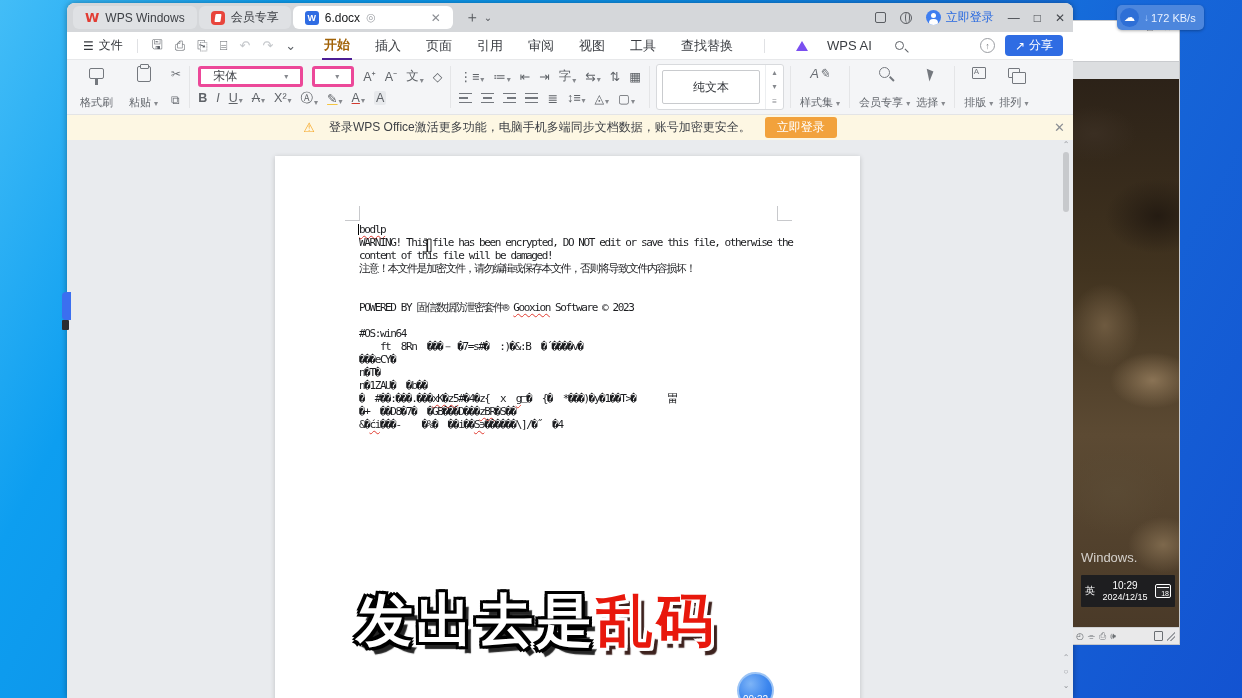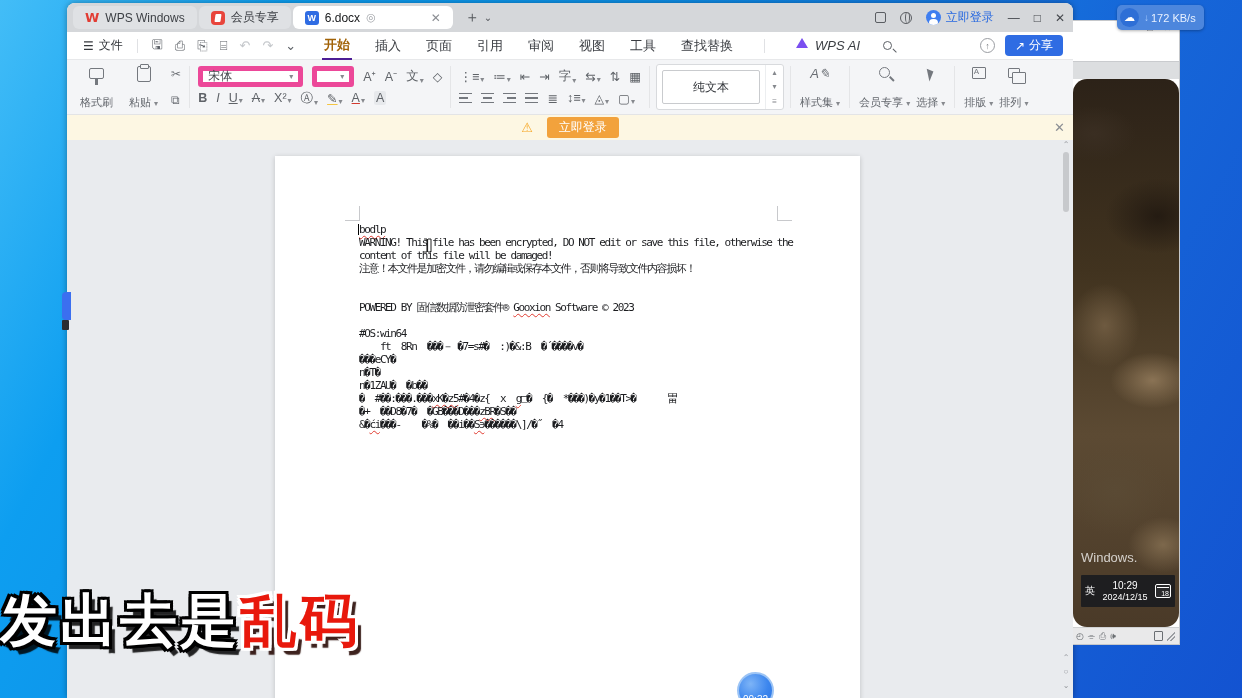--- a/index.html
+++ b/index.html
@@ -56,21 +56,21 @@
   .ribbon { height:56px; background:#f4f5f7; border-top:1px solid #e7e8ea; border-bottom:1px solid #e3e4e6; display:flex; align-items:stretch; padding:4px 8px; flex:0 0 auto; color:#65696f; }
   .rdiv { width:1px; background:#e4e5e7; margin:2px 6px; }
   .rgroup { display:flex; flex-direction:column; justify-content:space-between; padding:1px 2px; }
   .rrow { display:flex; align-items:center; gap:9px; height:22px; }
   .bigbtn { display:flex; flex-direction:column; align-items:center; justify-content:space-between; font-size:11px; color:#63676d; padding:0 3px; height:46px; }
   .brush-icon { width:15px; height:11px; border:1.3px solid #74787e; border-radius:2px; position:relative; margin-top:4px;}
   .brush-icon::after { content:""; position:absolute; left:5px; top:10px; width:3px; height:6px; background:#74787e; }
   .clip-icon { width:14px; height:16px; border:1.3px solid #74787e; border-radius:2px; position:relative; margin-top:2px;}
   .clip-icon::after { content:""; position:absolute; left:2px; top:-3px; width:7px; height:3px; background:#f4f5f7; border:1.3px solid #74787e; border-radius:1px; }
   .sicon { font-size:12px; color:#6a6e74; }
-  .combo { background:#fff; border:5px solid #ec4899; border-radius:3px; height:21px; display:flex; align-items:center; font-size:12px; color:#44474c; padding:0 5px; gap:4px; }
+  .combo { background:#fff; border:3px solid #ec4899; border-radius:3px; height:21px; display:flex; align-items:center; font-size:12px; color:#44474c; padding:0 12px; gap:4px; }
   .caret { font-size:8px; color:#86898e; }
   .fbtn { font-size:12.5px; color:#5f6368; display:flex; align-items:flex-end; gap:1px; }
   .albar { display:inline-block; width:13px; height:10px; border-top:1.4px solid #74787e; border-bottom:1.4px solid #74787e; position:relative; }
   .albar::after { content:""; position:absolute; left:0; top:3.2px; width:9px; height:1.4px; background:#74787e; }
   .albar.c::after { left:2px; } .albar.r::after { left:4px; } .albar.j::after { width:13px; }
   .stylebox { background:#fff; border:1px solid #d8dadd; border-radius:3px; width:128px; height:46px; display:flex; }
   .stylecell { margin:5px; border:1px solid #c9cbce; border-radius:2px; flex:1; display:flex; align-items:center; justify-content:center; font-size:12px; color:#33363b; }
   .stylearrows { width:18px; border-left:1px solid #eceef0; display:flex; flex-direction:column; align-items:center; justify-content:space-around; font-size:8px; color:#85888d; }
   .magfull { width:11px; height:11px; border:1.5px solid #74787e; border-radius:50%; position:relative; display:block; margin:3px auto 0; }
   .magfull::after { content:""; position:absolute; left:9px; top:10px; width:6px; height:1.5px; background:#74787e; transform:rotate(45deg); }
@@ -111,21 +111,21 @@
   .bgw-strip { height:22px; background:#fff; }
   .bgw-gray { height:18px; background:#dcdee0; border-top:1px solid #c9cbce; }
   .bgw-photo { flex:1; position:relative; overflow:hidden;
     background:
       radial-gradient(60px 40px at 20% 10%, #3a2e22 0%, transparent 70%),
       radial-gradient(70px 50px at 80% 25%, #241b12 0%, transparent 75%),
       radial-gradient(50px 60px at 30% 45%, #6e5a40 0%, transparent 70%),
       radial-gradient(60px 40px at 75% 55%, #8a7355 0%, transparent 70%),
       radial-gradient(70px 60px at 40% 75%, #5a4a34 0%, transparent 75%),
       radial-gradient(50px 40px at 85% 85%, #7d684c 0%, transparent 70%),
-      linear-gradient(180deg,#2c2218 0%, #41331f 35%, #5c4a33 65%, #4a3a28 100%); border-radius: 14px; }
+      linear-gradient(180deg,#2c2218 0%, #41331f 35%, #5c4a33 65%, #4a3a28 100%); }
   .watermark { position:absolute; left:8px; bottom:62px; color:rgba(255,255,255,.75); font-size:13px; }
   .mini-taskbar { position:absolute; left:8px; right:4px; bottom:20px; height:32px; background:#1e1e20; border-radius:1px;
     display:flex; align-items:center; color:#fff; padding:0 4px; gap:5px; }
   .mini-ime { font-size:10px; }
   .mini-clock { text-align:center; line-height:1.15; flex:1; }
   .mini-time { font-size:10px; } .mini-date { font-size:9px; }
   .mini-cal { width:16px; height:14px; border:1px solid #fff; border-radius:2px; position:relative; font-size:7px; display:flex; align-items:flex-end; justify-content:flex-end; padding:0 1px; background:#2a2a2c; }
   .mini-cal::before { content:""; position:absolute; left:1px; top:2px; width:12px; height:1px; background:#fff; }
   .bgw-tray { height:17px; background:#e9e9ea; border-top:1px solid #cfd1d3; display:flex; align-items:center; gap:4px; padding:0 3px; color:#6a6e72; font-size:9px; }
   .tray-note { width:9px; height:10px; border:1px solid #6a6e72; border-radius:1px; margin-left:auto; }
@@ -134,21 +134,21 @@
                linear-gradient(135deg, transparent 70%, #9a9da1 70%, #9a9da1 80%, transparent 80%); }
 
   
   .net-pill { position:absolute; left:44px; top:5px; height:25px; padding:0 8px 0 3px; background:#4c86dd; border-radius:5px;
     display:flex; align-items:center; gap:5px; box-shadow:0 1px 3px rgba(0,0,0,.3); z-index:30; }
   .net-cloud { width:19px; height:19px; border-radius:50%; background:#2e6fd6; color:#fff; font-size:11px; display:flex; align-items:center; justify-content:center; }
   .net-text { color:#e8f1ff; font-size:11px; display:flex; gap:2px; align-items:center; }
   .net-down { color:#a9ccff; font-size:10px; }
 
   
-  .caption { position:absolute; left:0; right:170px; top:583px; z-index:40;
+  .caption { position:absolute; left:0; right:170px; top:583px; text-align:center; z-index:40;
     font-family:Liberation Serif, serif; font-weight:900; font-size:57px; letter-spacing:3px; white-space:nowrap; }
   .cap-white { color:#fff;
     text-shadow:-3px -3px 0 #000,3px -3px 0 #000,-3px 3px 0 #000,3px 3px 0 #000,0 -3px 0 #000,0 3px 0 #000,-3px 0 0 #000,3px 0 0 #000,6px 7px 1px rgba(0,0,0,.85); }
   .cap-red { color:#e8180c;
     text-shadow:-3px -3px 0 #fff,3px -3px 0 #fff,-3px 3px 0 #fff,3px 3px 0 #fff,0 -3px 0 #fff,0 3px 0 #fff,-3px 0 0 #fff,3px 0 0 #fff,6px 7px 1px rgba(40,10,5,.9); }
   .timer { position:absolute; left:737px; top:672px; width:37px; height:37px; border-radius:50%; z-index:45;
     background:radial-gradient(circle at 35% 30%, #7db4f7 0%, #3c86ee 55%, #2a72e0 100%);
     border:2px solid #9cc4f5; display:flex; align-items:flex-end; justify-content:center; color:#fff; font-size:10px; padding-bottom:2px; }
 
   
@@ -208,21 +208,21 @@
     <div class="menus">
       <span class="menu-item active">开始</span>
       <span class="menu-item">插入</span>
       <span class="menu-item">页面</span>
       <span class="menu-item">引用</span>
       <span class="menu-item">审阅</span>
       <span class="menu-item">视图</span>
       <span class="menu-item">工具</span>
       <span class="menu-item">查找替换</span>
       <span class="qdiv"></span>
-      <span class="menu-item" style="display:flex;gap:7px;font-style:italic;">
+      <span class="menu-item" style="display:flex;align-items:center;gap:19px;">
         <span class="ai-tri"></span>
         <span>WPS AI</span>
       </span>
       <span class="search-glass"></span>
     </div>
 
     <div class="quick-right">
       <span class="upcircle">↑</span>
       <span class="share-btn">
         <span>↗</span>
@@ -344,20 +344,21 @@
       <span><span>排版</span> <span class="caret">▾</span></span>
     </span>
     <span class="bigbtn">
       <span class="layers-icon"></span>
       <span><span>排列</span> <span class="caret">▾</span></span>
     </span>
   </div>
 
   <div class="banner">
     <span class="warn-tri">⚠</span>
+    <span>登录WPS Office激活更多功能，电脑手机多端同步文档数据，账号加密更安全。</span>
     <span class="banner-btn">立即登录</span>
     <span class="banner-close">✕</span>
   </div>
 
   <div class="docarea">
     <div class="page">
       <div class="mark l"></div>
       <div class="mark r"></div>
       <div class="caret-blink"></div>
       <div id="doc-lines"><div class="doc-line"><span class="sq">bodlp</span></div><div class="doc-line"><span>WARNING! This file has been encrypted, DO NOT edit or save this file, otherwise the</span></div><div class="doc-line"><span>content of this file will be damaged!</span></div><div class="doc-line"><span>注意！本文件是加密文件，请勿编辑或保存本文件，否则将导致文件内容损坏！</span></div><div class="doc-line"><span></span></div><div class="doc-line"><span></span></div><div class="doc-line"><span>POWERED BY 固信数据防泄密套件® </span><span class="sq">Gooxion</span><span> Software © 2023</span></div><div class="doc-line"><span></span></div><div class="doc-line"><span>#OS:win64</span></div><div class="doc-line"><span>    ft  8Rn  ���－ �7=s#�  :)�&amp;:B  �´����v�</span></div><div class="doc-line"><span>���eCY�</span></div><div class="doc-line"><span>n�T�</span></div><div class="doc-line"><span>n�1ZAU�  �b��</span></div><div class="doc-line"><span>�  #��:���.���</span><span class="sq">xK�z5</span><span>#�4�z{  x  </span><span class="sq">g</span><span>□�  {�  *���)�y�1��T&gt;�      畕</span></div><div class="doc-line"><span>�+  ��D8�7�  �GB���D���</span><span class="sq">zBR</span><span>�S��</span></div><div class="doc-line"><span>&amp;�</span><span class="sq">ći</span><span>���-    �%�  ��i��</span><span class="sq">S϶</span><span>������\]/�˝  �4</span></div></div>

